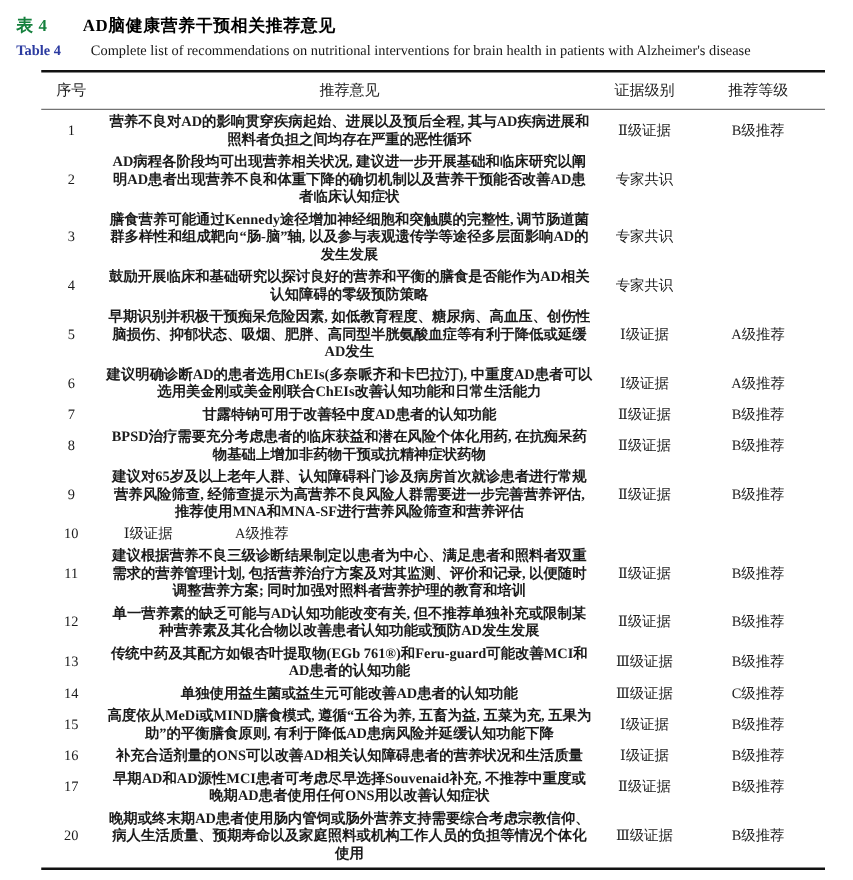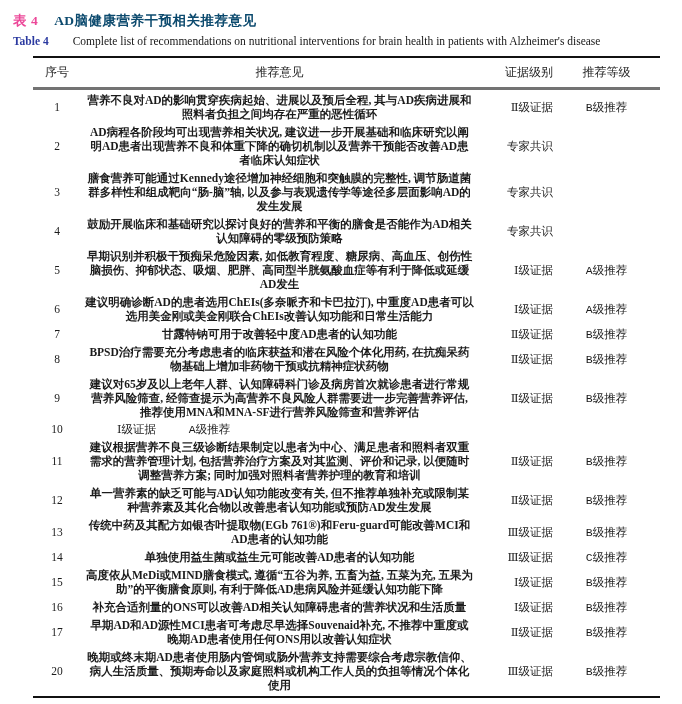--- a/index.html
+++ b/index.html
@@ -20,25 +20,25 @@
   }
   
   .caption-zh {
     font-size: 13.5px;
     font-weight: bold;
     letter-spacing: 0.5px;
     margin: 2px 0 5px 0;
     white-space: nowrap;
   }
   .caption-zh .zh-label {
-    color: #ec4899;
-    margin-right: 16px;
+    color: #15803d;
+    margin-right: 28px;
   }
   .caption-zh .zh-title {
-    color: #0c4a6e;
+    color: #000000;
   }
   .caption-en {
     font-size: 11.5px;
     margin: 0 0 9px 0;
     white-space: nowrap;
     color: #161616;
   }
   .caption-en .en-label {
     color: #2b3aa0;
     font-weight: bold;
@@ -49,38 +49,38 @@
     margin-left: 20px;
     width: 627px;
     border-top: 2px solid #111;
     border-bottom: 2px solid #111;
     font-size: 11.5px;
   }
   .thead {
     display: flex;
     align-items: center;
     height: 29px;
-    border-bottom: 3px solid #737373;
+    border-bottom: 1px solid #737373;
     font-size: 12px;
   }
   .tr {
     display: flex;
     align-items: center;
     padding: 2px 0;
   }
   .tbody {
     padding: 1px 0 2px 0;
   }
   .td, .th {
     text-align: center;
   }
   .col-no   { width: 48px;  flex: 0 0 48px; }
   .col-rec  { width: 397px; flex: 0 0 397px; }
-  .col-evi  { width: 75px;  flex: 0 0 75px; text-align: right; }
-  .col-grd  { width: 107px; flex: 0 0 107px; font-family: Liberation Mono, monospace; }
+  .col-evi  { width: 75px;  flex: 0 0 75px; }
+  .col-grd  { width: 107px; flex: 0 0 107px; }
   .td.col-rec {
     line-height: 14px;
     padding: 0 4px;
     box-sizing: border-box;
     font-weight: bold;
   }
   .td.col-no, .td.col-evi, .td.col-grd {
     line-height: 13px;
   }
 </style>

